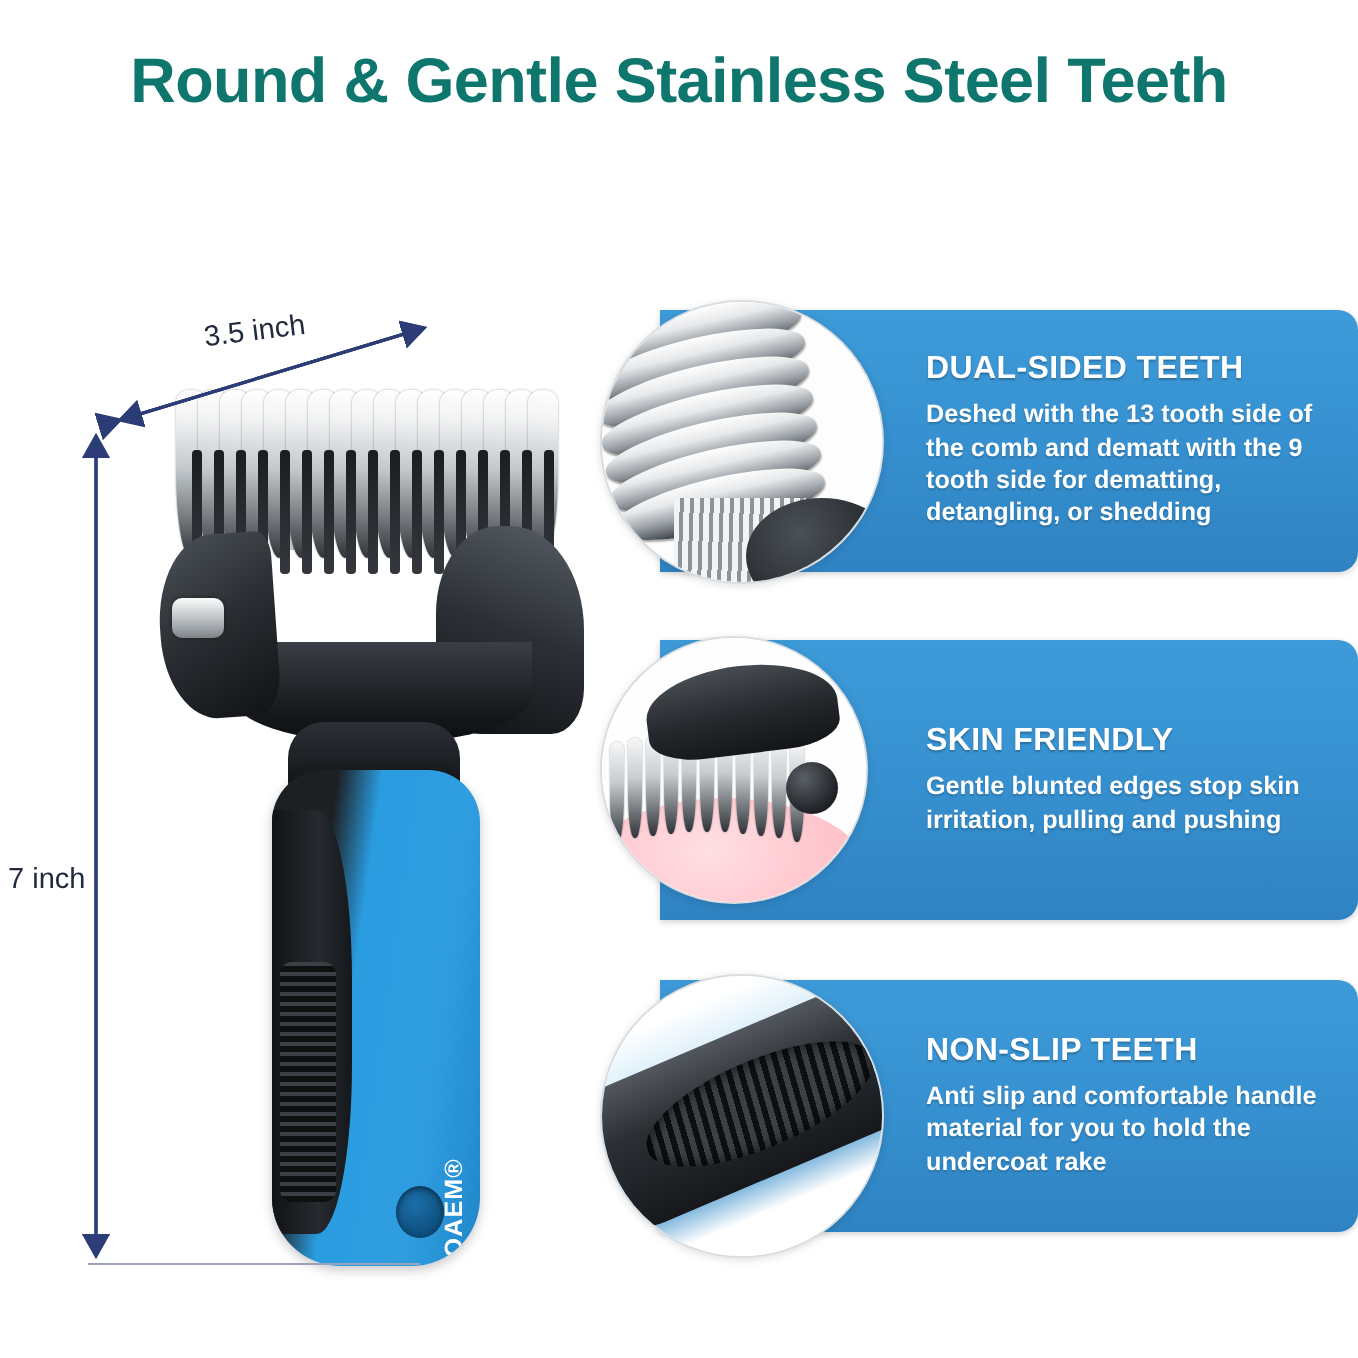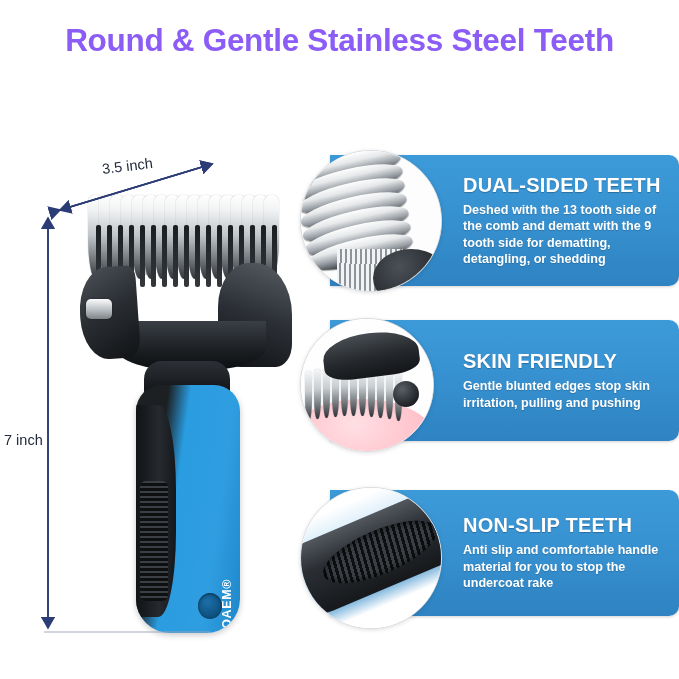--- a/index.html
+++ b/index.html
@@ -10,21 +10,21 @@
     position:relative;
   }
   #stage{position:absolute;inset:0;}
 
   
   .title{
     position:absolute;left:0;top:22px;width:679px;
     text-align:center;
     font-size:31.5px;font-weight:bold;
     letter-spacing:-0.3px;
-    color:#8b5cf6;
+    color:#0f766e;
     white-space:nowrap;
   }
   .subtitle{
     position:absolute;left:0;top:68px;width:679px;
     text-align:center;
     font-size:20px;font-weight:400;
     color:#3a3a42;
     white-space:nowrap;
   }
 
@@ -35,32 +35,32 @@
     border-radius:0 10px 10px 0;
     background:linear-gradient(180deg,#3d9ad8 0%,#3893d2 38%,#2f83c2 100%);
     box-shadow:0 1px 3px rgba(0,0,0,.18);
     overflow:hidden;
   }
   .panel-inner{
     position:absolute;left:133px;right:14px;top:0;bottom:0;
     display:flex;flex-direction:column;justify-content:center;
   }
   .panel-title{
-    color:#ffffff;font-weight:bold;font-size:20px;
+    color:#ffffff;font-weight:bold;font-size:16px;
     letter-spacing:.2px;
     text-shadow:0 1px 1px rgba(0,0,0,.25);
     margin-bottom:5px;white-space:nowrap;
   }
   .panel-body{
     color:#ffffff;font-size:12.6px;font-weight:bold;
     line-height:1.30;
     text-shadow:0 1px 1px rgba(0,0,0,.18);
   }
   #panel-1{top:155px;height:131px;}
-  #panel-2{top:320px;height:121px;}
+  #panel-2{top:320px;height:140px;}
   #panel-3{top:490px;height:126px;}
 
   
   .circle{
     position:absolute;
     border-radius:50%;
     background:#ffffff;
     border:1.5px solid #d8dde2;
     overflow:hidden;
     box-shadow:0 1px 4px rgba(0,0,0,.13);
@@ -359,21 +359,21 @@
       <div class="tooth" style="left:85px; top:50px;"></div>
       <div class="tooth" style="left:94px; top:52px;"></div>
       <div class="yoke"></div>
       <div class="knob"></div>
     </div>
   </div>
 
   <div class="panel" id="panel-3">
     <div class="panel-inner">
       <div class="panel-title">NON-SLIP TEETH</div>
-      <div class="panel-body">Anti slip and comfortable handle material  for you to stop the undercoat rake</div>
+      <div class="panel-body">Anti slip and comfortable handle material  for you to hold the undercoat rake</div>
     </div>
   </div>
   <div class="circle" id="circle-3">
     <div class="circle-art grip-art">
       <div class="band-blue"></div>
       <div class="grip-body"></div>
       <div class="grip-ribs"></div>
     </div>
   </div>
 

